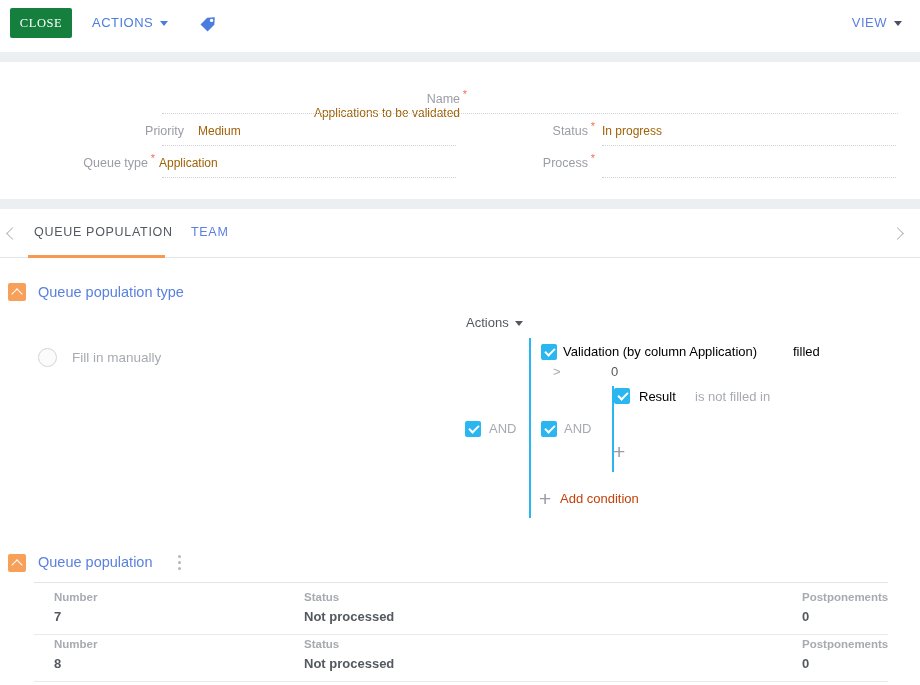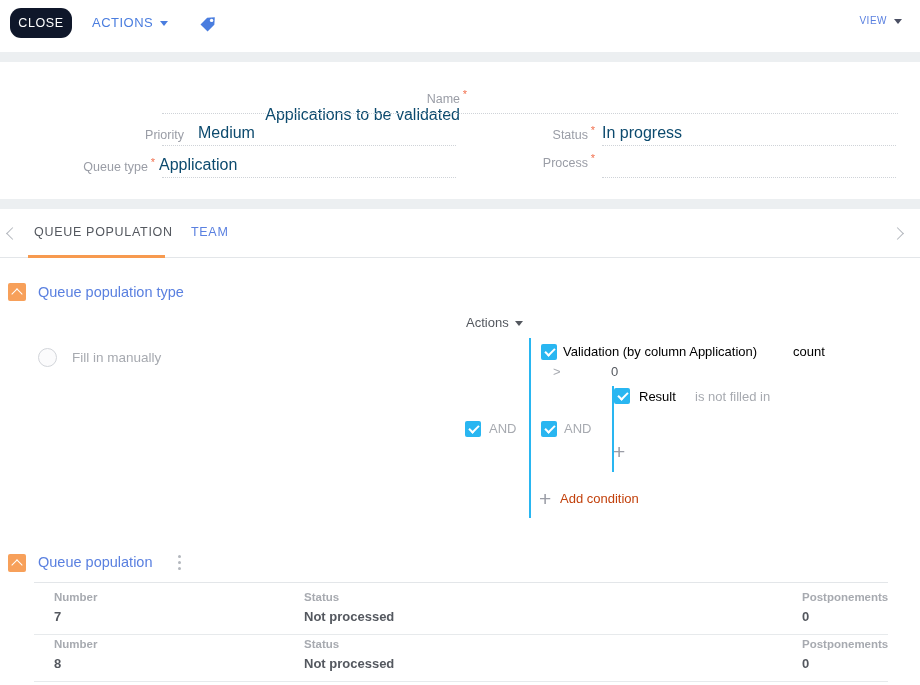--- a/index.html
+++ b/index.html
@@ -14,25 +14,25 @@
   .page { position: relative; width: 920px; height: 685px; background: #fff; }
 
   
   .toolbar {
     position: absolute; left: 0; top: 0; width: 920px; height: 52px;
     background: #ffffff;
   }
   .close-btn {
     position: absolute; left: 10px; top: 8px;
     width: 62px; height: 30px;
-    background: #0f172a;
+    background: #15803d;
     color: #ffffff;
-    border: none; border-radius: 11px;
+    border: none; border-radius: 2px;
     font-size: 12.5px; letter-spacing: .6px;
-    font-family: Liberation Sans, sans-serif;
+    font-family: Liberation Serif, serif;
     cursor: pointer;
     display: flex; align-items: center; justify-content: center;
   }
   .actions-btn {
     position: absolute; left: 92px; top: 15px;
     color: #4a7ddf; font-size: 13px; letter-spacing: .5px;
     cursor: pointer; display: flex; align-items: center; gap: 7px;
   }
   .caret-down {
     width: 0; height: 0;
@@ -40,21 +40,21 @@
     border-right: 4.5px solid transparent;
     border-top: 5px solid #4a7ddf;
     display: inline-block; margin-top: 2px;
   }
   .tag-icon {
     position: absolute; left: 198px; top: 14px;
     cursor: pointer;
   }
   .view-btn {
     position: absolute; right: 18px; top: 15px;
-    color: #5a80e0; font-size: 10px; letter-spacing: .5px;
+    color: #5a80e0; font-size: 13px; letter-spacing: .5px;
     cursor: pointer; display: flex; align-items: center; gap: 7px;
   }
   .view-btn .caret-down { border-top-color: #4a4f63; }
 
   .band {
     position: absolute; left: 0; width: 920px; height: 10px;
     background: #eceff1;
   }
   .band.b1 { top: 52px; }
   .band.b2 { top: 199px; }
@@ -67,21 +67,21 @@
   .field { position: absolute; display: flex; align-items: flex-end; }
   .f-label {
     color: #9a9da6; font-size: 12.5px; text-align: right;
     position: relative; white-space: nowrap;
   }
   .req-star {
     color: #f2714f; font-size: 11px;
     position: absolute; top: -4px; right: -7px;
   }
   .f-value {
-    color: #0c4a6e; font-size: 16px; white-space: nowrap;
+    color: #a16207; font-size: 12px; white-space: nowrap;
   }
   .f-line {
     position: absolute;
     border-bottom: 1px dotted #cfd3d8;
   }
 
   
   .tabbar {
     position: absolute; left: 0; top: 209px; width: 920px; height: 49px;
     background: #ffffff;
@@ -296,21 +296,21 @@
     <span>Actions</span>
     <span class="caret-down"></span>
   </div>
 
   <div class="vline" style="left:529px; top:338px; height:180px;"></div>
 
   <div class="vline" style="left:612px; top:386px; height:86px;"></div>
 
   <div class="cbx" style="left:541px; top:344px;"></div>
   <span class="fl-txt fl-col" style="left:563px; top:344px;">Validation (by column Application)</span>
-  <span class="fl-txt fl-col" style="left:793px; top:344px;">count</span>
+  <span class="fl-txt fl-col" style="left:793px; top:344px;">filled</span>
   <span class="fl-txt fl-op" style="left:553px; top:364px;">&gt;</span>
   <span class="fl-txt fl-val" style="left:611px; top:364px;">0</span>
 
   <div class="cbx" style="left:614px; top:388px;"></div>
   <span class="fl-txt fl-col" style="left:639px; top:389px;">Result</span>
   <span class="fl-txt fl-op" style="left:695px; top:389px;">is not filled in</span>
 
   <div class="cbx" style="left:465px; top:421px;"></div>
   <span class="fl-and" style="position:absolute; left:489px; top:421px;">AND</span>
 

